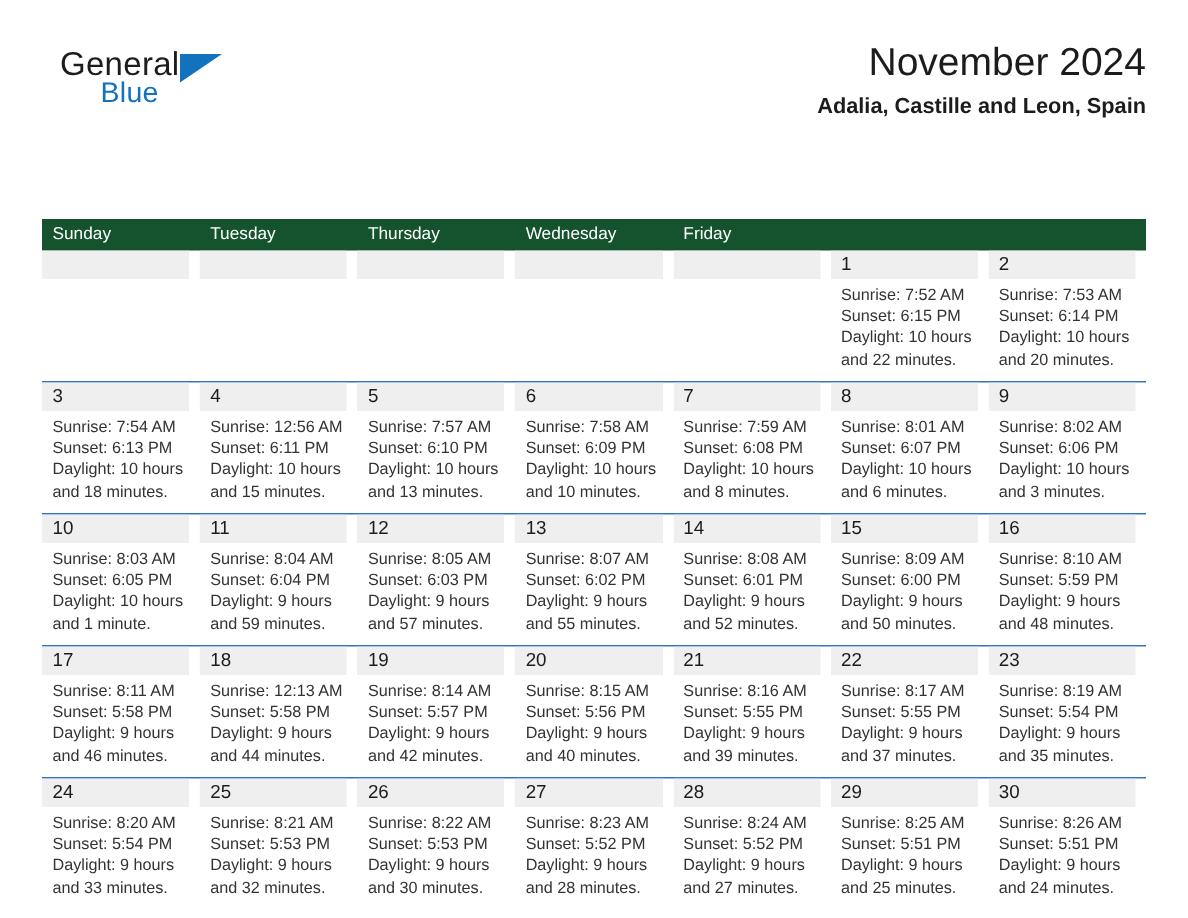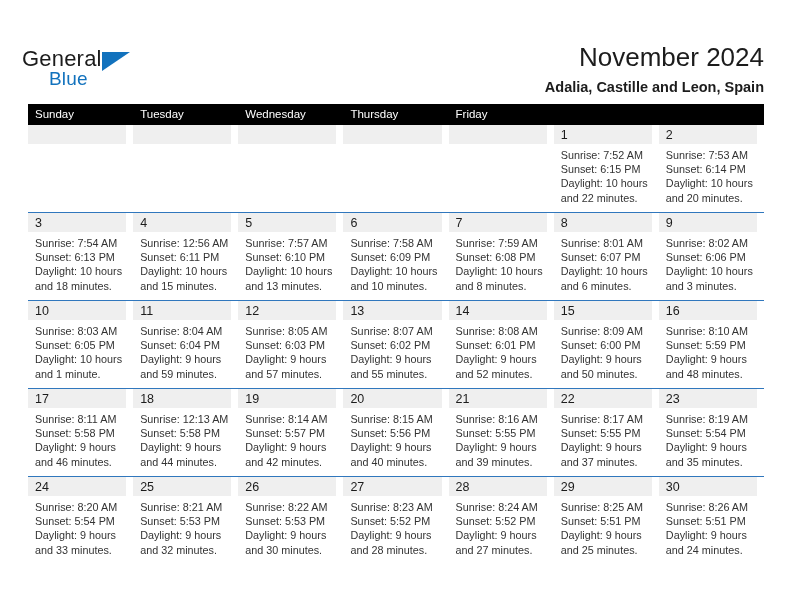--- a/index.html
+++ b/index.html
@@ -17,25 +17,24 @@
   .page {
     position: relative;
     width: 792px;
     height: 612px;
     box-sizing: border-box;
   }
 
   
   .header {
     position: absolute;
-    left: 20px;
+    left: 38px;
     top: 26px;
     right: 28px;
     height: 72px;
-    margin-top: 16px;
   }
   .brand {
     position: absolute;
     left: 0;
     top: 6px;
     width: 200px;
     height: 60px;
   }
   .brand-general {
     position: absolute;
@@ -92,22 +91,23 @@
   
   .calendar {
     position: absolute;
     left: 28px;
     top: 104px;
     width: 736px;
   }
   .dow-row {
     display: grid;
     grid-template-columns: repeat(7, 1fr);
-    background: #000000;
+    background: #14532d;
     height: 21px;
+    margin-top: 42px;
   }
   .dow {
     font-size: 11.5px;
     color: #ffffff;
     line-height: 21px;
     padding-left: 7px;
     white-space: nowrap;
     overflow: hidden;
   }
   .week {
@@ -166,22 +166,22 @@
     <div class="title-block">
       <div class="cal-title">November 2024</div>
       <div class="cal-subtitle">Adalia, Castille and Leon, Spain</div>
     </div>
   </div>
 
   <div class="calendar">
     <div class="dow-row">
       <div class="dow">Sunday</div>
       <div class="dow">Tuesday</div>
+      <div class="dow">Thursday</div>
       <div class="dow">Wednesday</div>
-      <div class="dow">Thursday</div>
       <div class="dow">Friday</div>
     </div>
     <div id="weeks-container">
         <div class="week first">
           <div class="cell empty">
             <div class="cell-inner">
               <div class="daynum-band"><span class="daynum"></span></div>
             </div>
           </div>
           <div class="cell empty">

